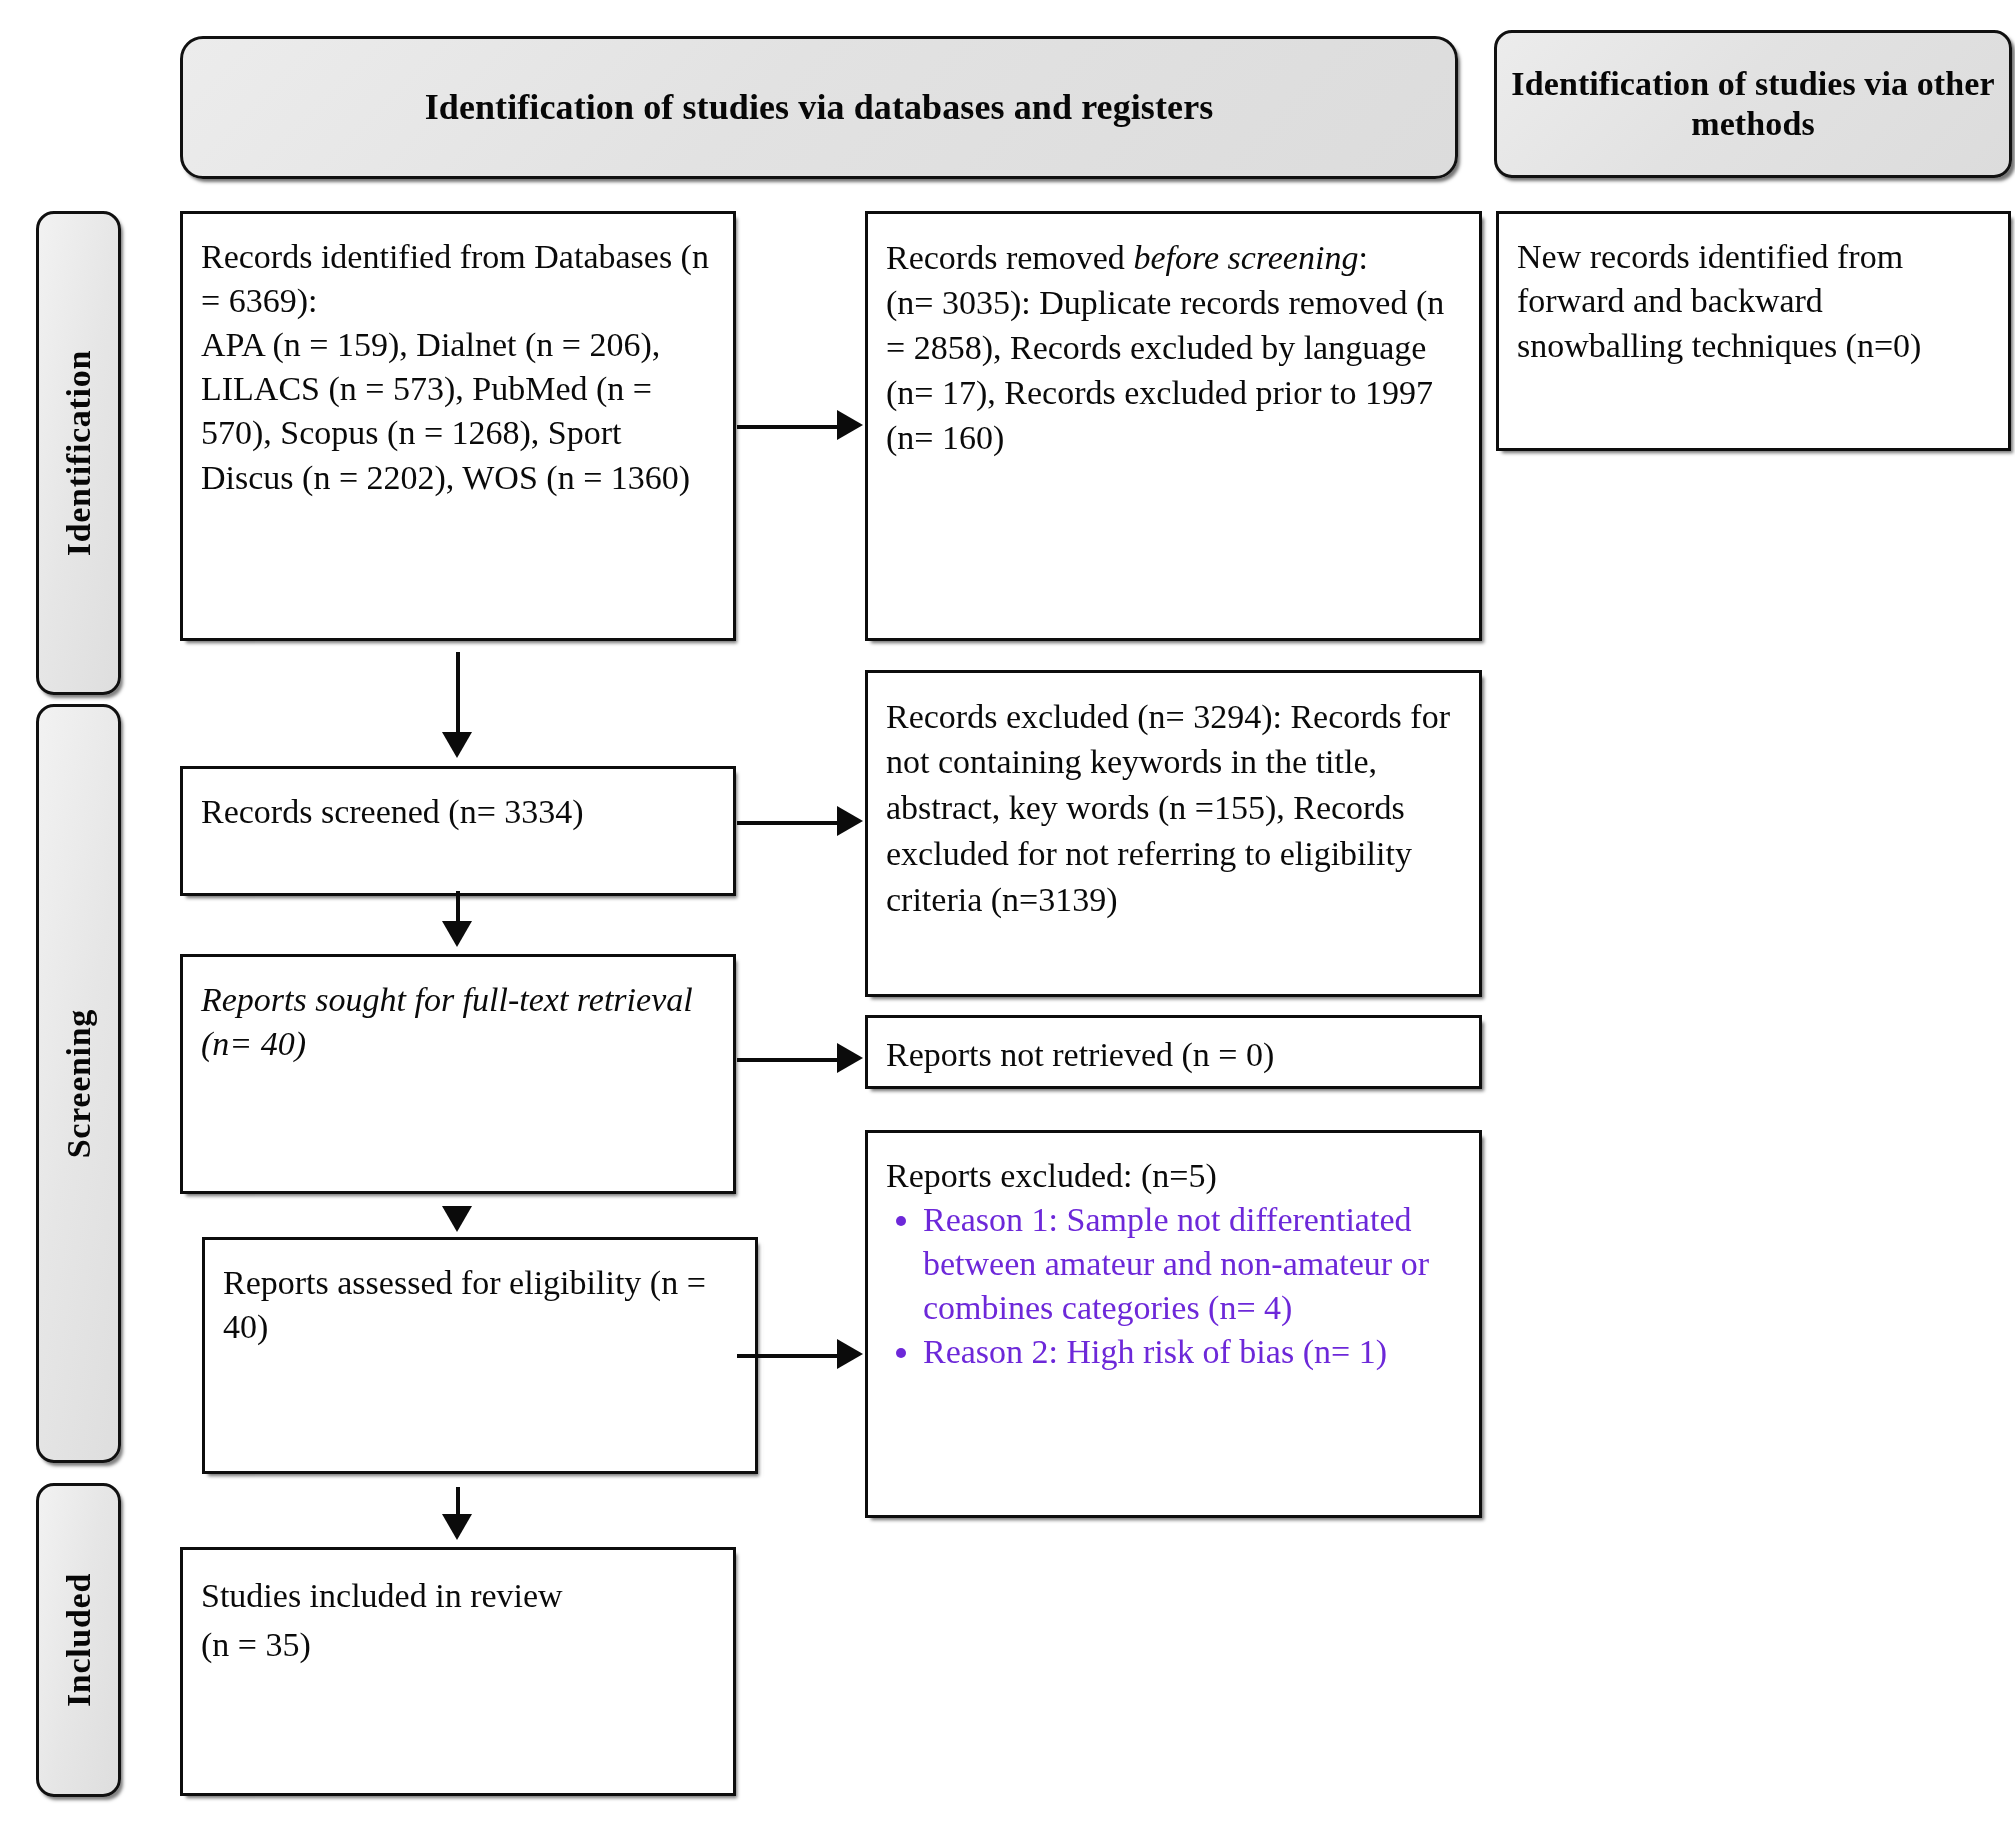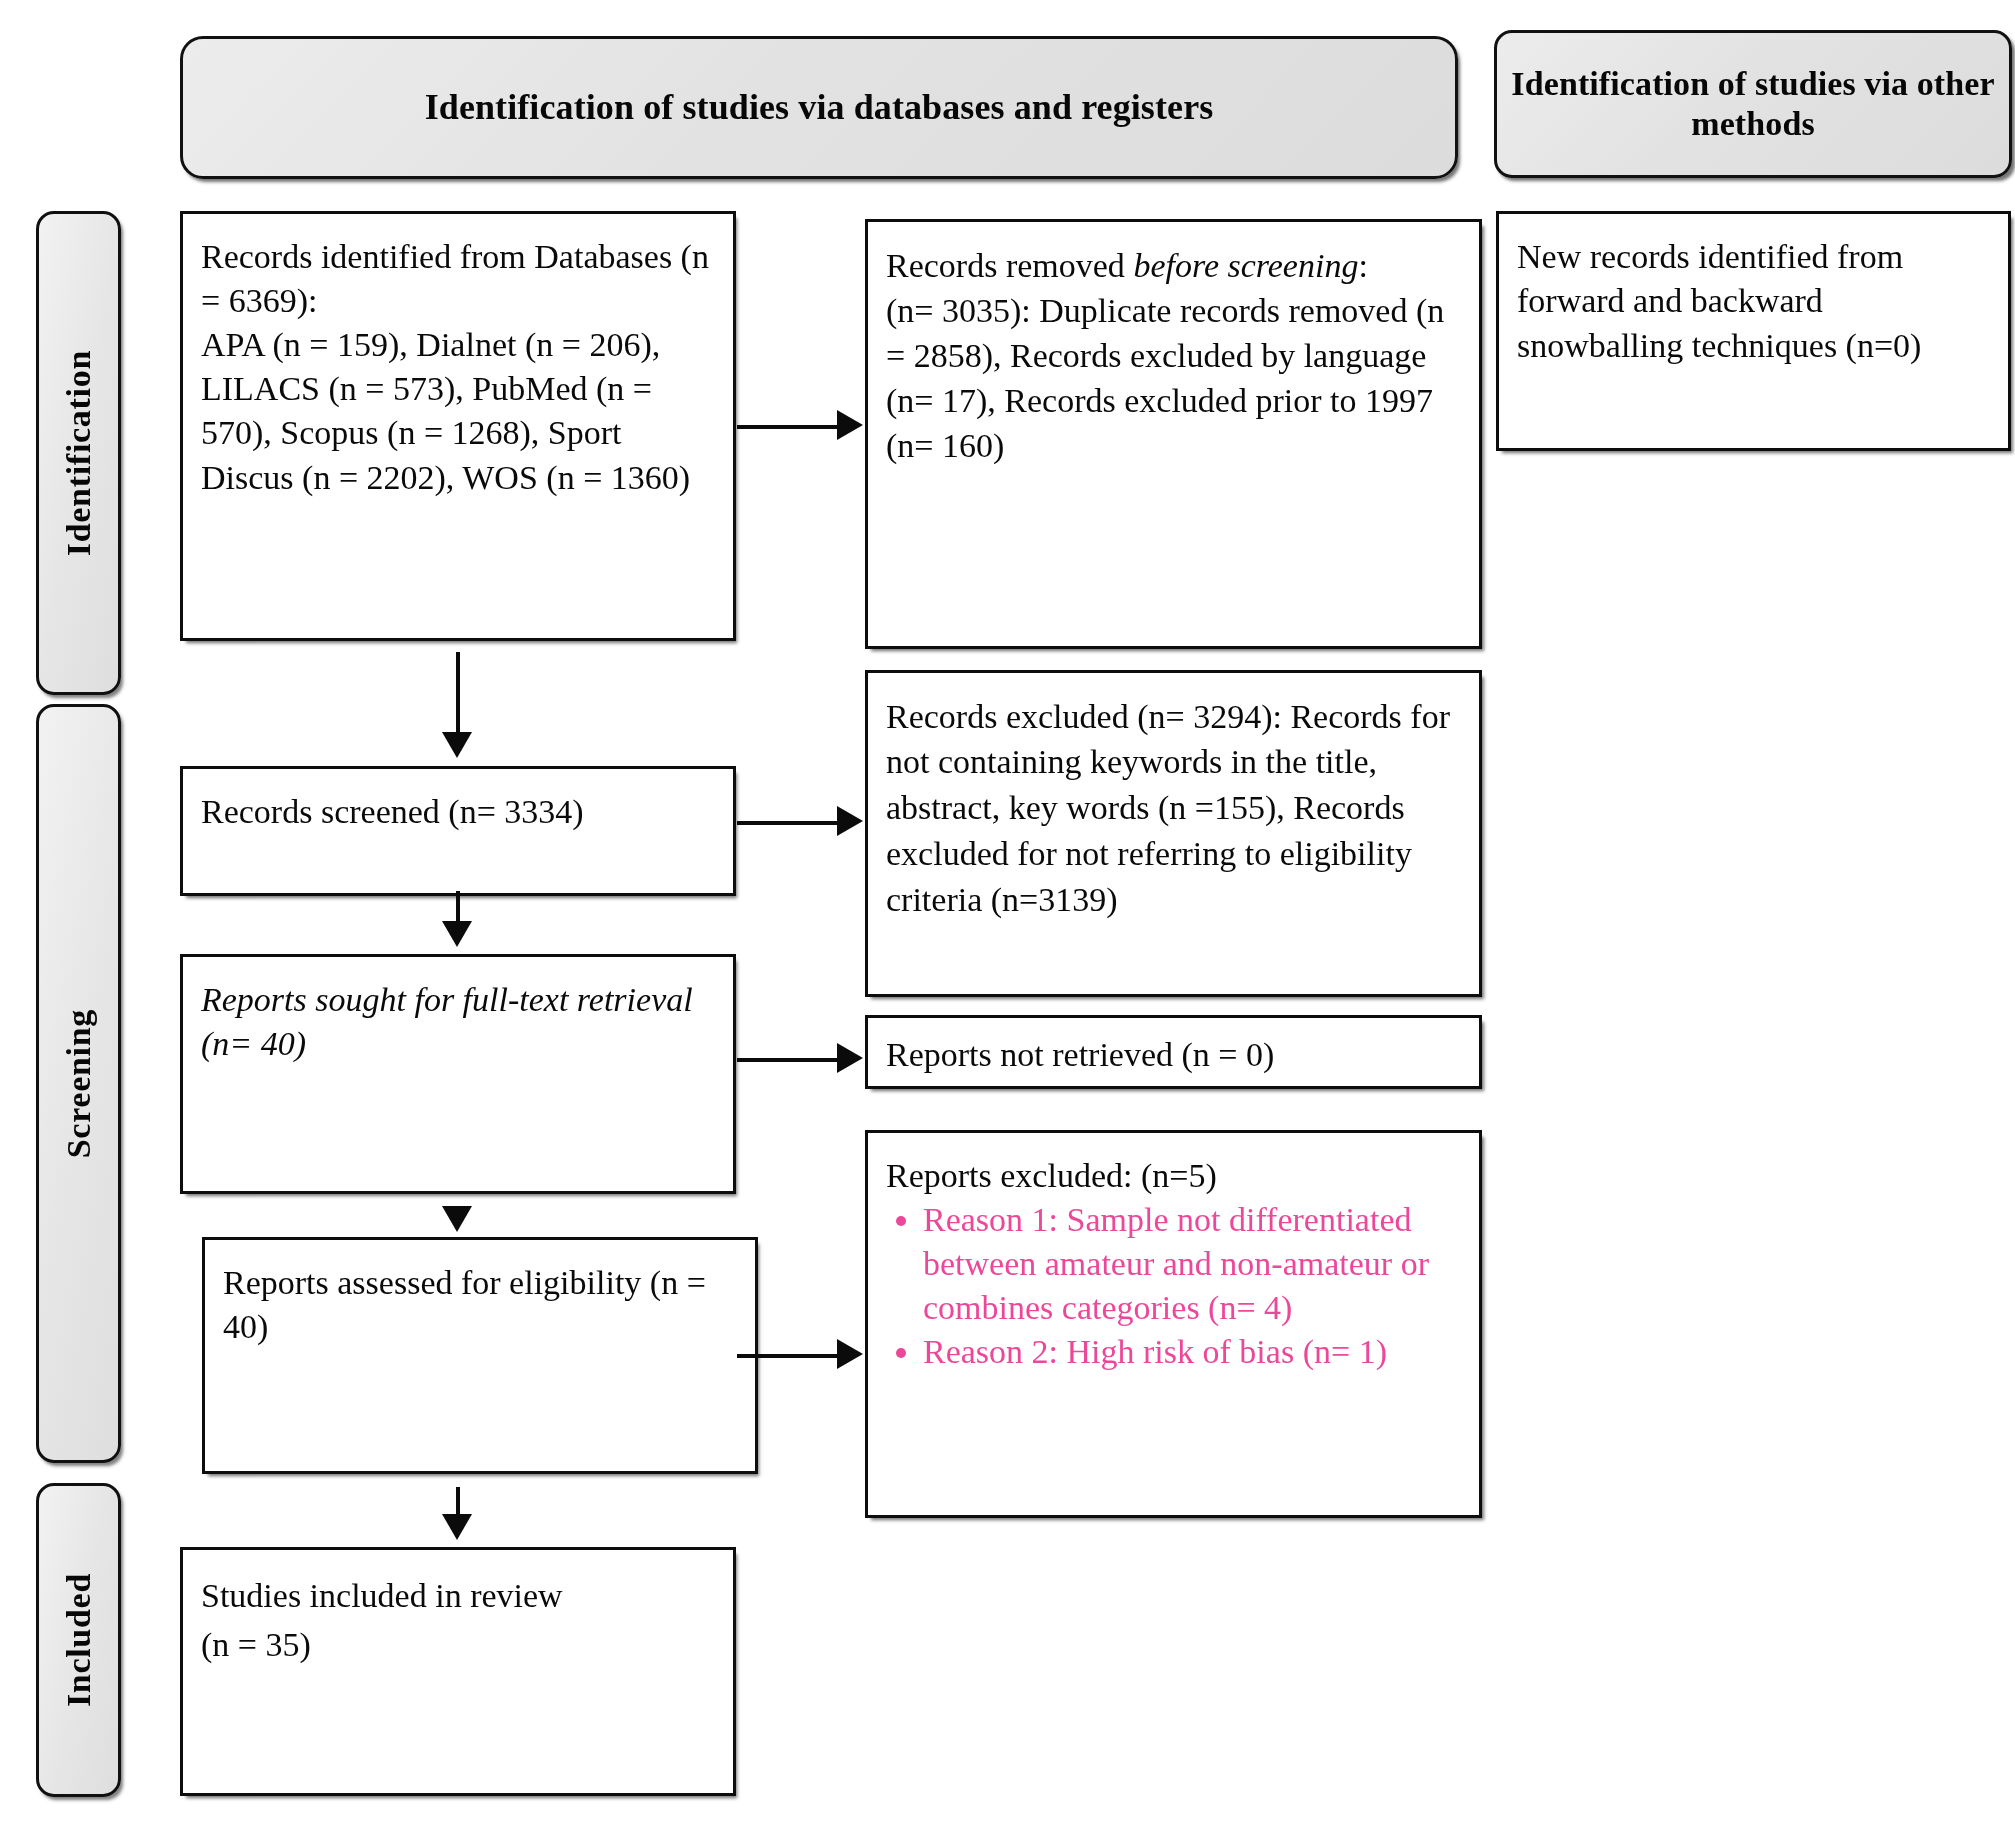--- a/index.html
+++ b/index.html
@@ -84,21 +84,21 @@
     line-height: 1.30;
     color: #0a0a0a;
     white-space: pre-line;
   }
   .box .btext em { font-style: italic; }
 
   
   #box-records-identified { left: 180px;  top: 211px;  width: 556px;  height: 430px; }
   #box-records-identified .btext { font-size: 34px; line-height: 1.30; }
 
-  #box-records-removed { left: 865px; top: 211px; width: 617px; height: 430px; margin-top: 8px; }
+  #box-records-removed { left: 865px; top: 211px; width: 617px; height: 430px; }
   #box-records-removed .btext { font-size: 34px; line-height: 1.33; }
 
   #box-new-records { left: 1496px; top: 211px; width: 515px; height: 240px; }
   #box-new-records .btext { font-size: 34px; line-height: 1.32; }
 
   
   #box-records-screened { left: 180px; top: 766px; width: 556px; height: 130px; }
   #box-records-screened .btext { font-size: 34px; }
 
   #box-records-excluded { left: 865px; top: 670px; width: 617px; height: 327px; }
@@ -112,21 +112,21 @@
 
   #box-reports-assessed { left: 180px; top: 1237px; width: 556px; height: 237px; margin-left: 22px; }
   #box-reports-assessed .btext { font-size: 34px; line-height: 1.30; }
 
   #box-reports-excluded { left: 865px; top: 1130px; width: 617px; height: 388px; }
   #box-reports-excluded .btext { font-size: 34px; line-height: 1.30; }
   #box-reports-excluded ul {
     margin: 0; padding: 0 0 0 37px; list-style: disc;
   }
   #box-reports-excluded li {
-    font-size: 34px; line-height: 1.30; color: #ec4899;
+    font-size: 34px; line-height: 1.30; color: #6d28d9;
     margin: 0; padding: 0;
   }
 
   #box-studies-included { left: 180px; top: 1547px; width: 556px; height: 249px; }
   #box-studies-included .btext { font-size: 34px; line-height: 1.45; }
 
   
   .vline {
     position: absolute;
     width: 4.1px;

